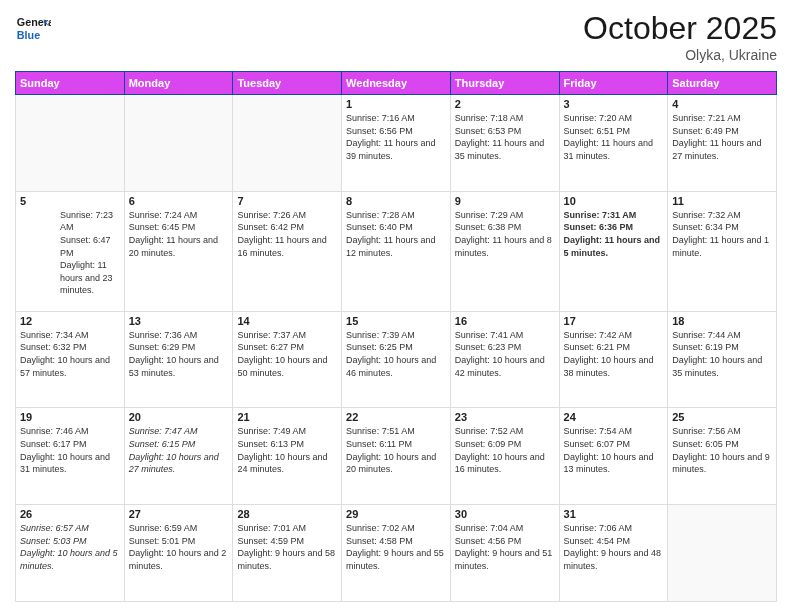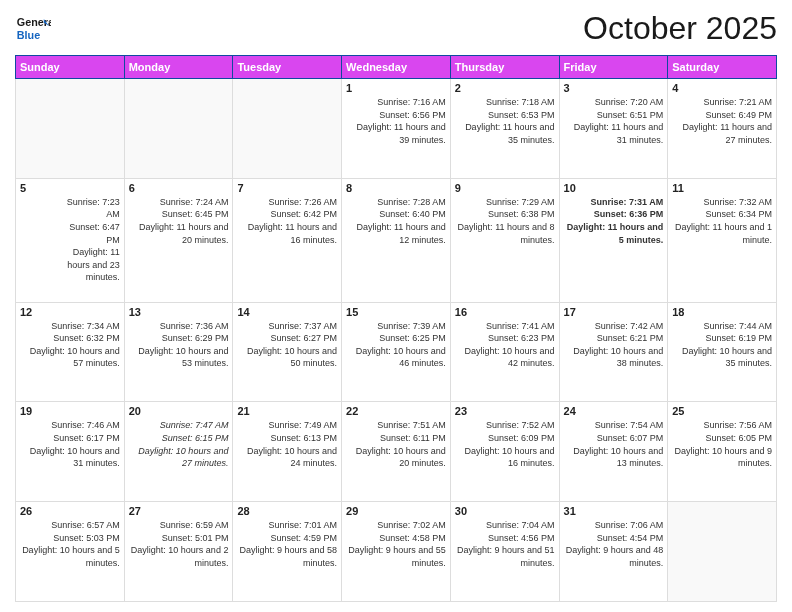--- a/index.html
+++ b/index.html
@@ -75,37 +75,37 @@
     .day-number {
       font-size: 11px;
       font-weight: bold;
       display: block;
       margin-bottom: 2px;
     }
     .cell-text {
       font-size: 9px;
       line-height: 1.4;
       color: #333;
-      text-align: right;
     }
   </style>
 </head>
 <body>
 
 <div class="page">
   <div class="header">
     <div class="logo">
       <svg class="logo-icon" viewBox="0 0 40 40">
         <text x="2" y="18" font-size="12" font-weight="bold" fill="#1a1a1a">General</text>
         <text x="2" y="32" font-size="12" font-weight="bold" fill="#1565c0">Blue</text>
         <polygon points="32,10 38,18 32,14" fill="#1565c0"></polygon>
       </svg>
     </div>
     <div class="title-block">
       <div class="month-title">October 2025</div>
+      <div class="location">Olyka, Ukraine</div>
     </div>
   </div>
 
   <table class="calendar">
     <thead>
       <tr>
         <th>Sunday</th>
         <th>Monday</th>
         <th>Tuesday</th>
         <th>Wednesday</th>
@@ -272,21 +272,21 @@
           <td>
             <span class="day-number">25</span>
             <div class="cell-text" style="white-space: pre-line;">Sunrise: 7:56 AM
 Sunset: 6:05 PM
 Daylight: 10 hours and 9 minutes.</div>
           </td>
         </tr>
         <tr>
           <td>
             <span class="day-number">26</span>
-            <div class="cell-text" style="white-space: pre-line;">Sunrise: 6:57 AM
+            <div class="cell-text" style="white-space: pre-line; font-style: italic;">Sunrise: 6:57 AM
 Sunset: 5:03 PM
 Daylight: 10 hours and 5 minutes.</div>
           </td>
           <td>
             <span class="day-number">27</span>
             <div class="cell-text" style="white-space: pre-line;">Sunrise: 6:59 AM
 Sunset: 5:01 PM
 Daylight: 10 hours and 2 minutes.</div>
           </td>
           <td>

